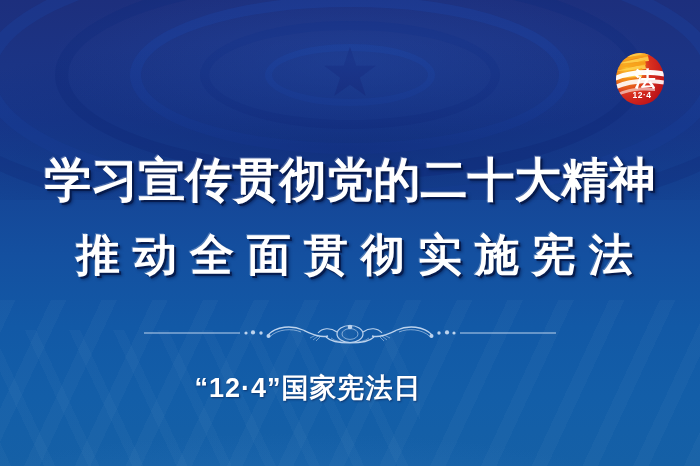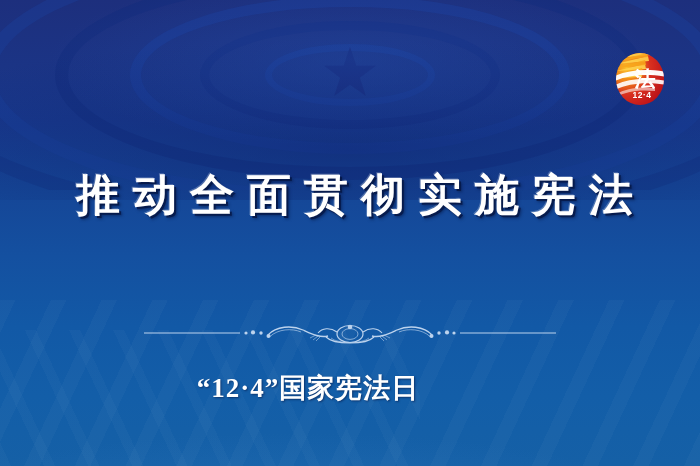--- a/index.html
+++ b/index.html
@@ -150,21 +150,21 @@
   }
   .ornament svg { display:block; }
 
   
   .subtitle {
     position:absolute;
     left:0; top:371px;
     width:616px;
     text-align:center;
     color:#ffffff;
-    font-family:Liberation Serif, serif;
+    font-family:Liberation Sans, sans-serif;
     font-weight:bold;
     font-size:27px;
     line-height:34px;
     letter-spacing:1px;
     text-shadow:1px 1px 2px rgba(6,24,70,0.6);
     white-space:nowrap;
   }
 </style>
 </head>
 <body>
@@ -220,20 +220,21 @@
         <path d="M-2 44 C 8 37, 22 34, 40 36 L40 39 C 22 37, 8 40, -2 47 Z" fill="#ffffff" opacity="0.55"></path>
       </g>
 
       <text x="30" y="34" font-family="'Liberation Serif', serif" font-size="21" font-weight="bold" fill="#ffffff" text-anchor="middle">法</text>
 
       <text x="27" y="46" font-family="'Liberation Sans', sans-serif" font-size="8.5" font-weight="bold" fill="#ffffff" text-anchor="middle" letter-spacing="0.5">12·4</text>
     </svg>
   </div>
 
   <div class="headline">
+    <div class="headline-line l1">学习宣传贯彻党的二十大精神</div>
     <div class="headline-line l2">推动全面贯彻实施宪法</div>
   </div>
 
   <div class="ornament">
     <svg width="420" height="30" viewBox="0 0 420 30" xmlns="http://www.w3.org/2000/svg" aria-hidden="true">
       <g stroke="#cfe0f5" fill="none" stroke-width="1.1" opacity="0.9">
 
         <line x1="4" y1="13" x2="100" y2="13" stroke-width="1"></line>
         <line x1="320" y1="13" x2="416" y2="13" stroke-width="1"></line>
 

